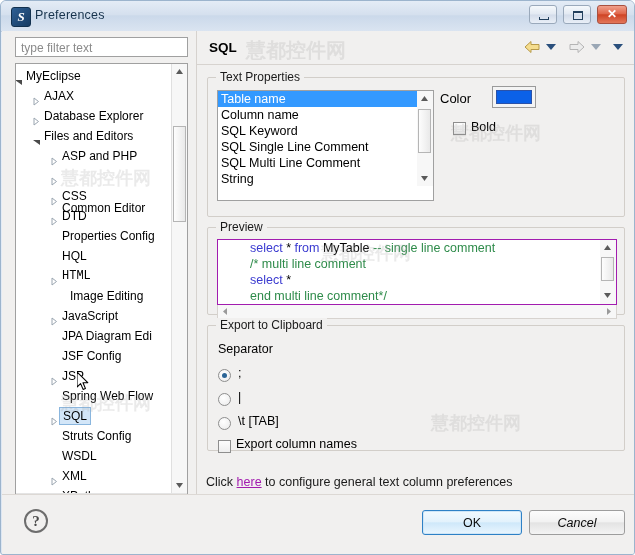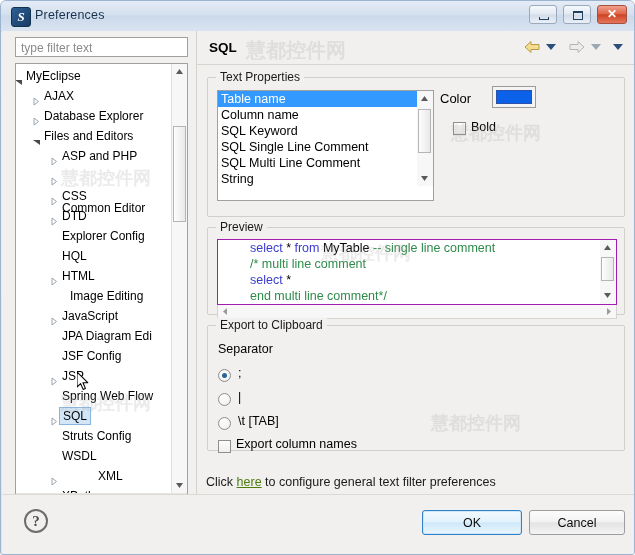--- a/index.html
+++ b/index.html
@@ -293,21 +293,21 @@
     content: ''; position: absolute; left: 3px; top: 3px;
     width: 5px; height: 5px; border-radius: 50%;
     background: #2a6496;
   }
   .radiolabel { position: absolute; left: 30px; font-size: 12.5px; }
 
   #linkline {
     position: absolute; left: 204px; top: 444px;
     font-size: 12.5px; color: #1a1a1a;
   }
-  #linkline a { color: #4d7c0f; text-decoration: underline; }
+  #linkline a { color: #a21caf; text-decoration: underline; }
 
   
   .btn {
     position: absolute;
     background: linear-gradient(180deg,#fcfcfc 0%, #f2f2f2 46%, #e3e3e3 52%, #f4f4f4 100%);
     border: 1px solid #9d9d9d;
     border-radius: 3px;
     box-sizing: border-box;
     text-align: center;
     font-size: 12.5px;
@@ -330,21 +330,21 @@
   #helpbtn {
     position: absolute; left: 22px; top: 14px;
     width: 24px; height: 24px;
     border: 2px solid #6d6d6d; border-radius: 50%;
     box-sizing: border-box;
     text-align: center; line-height: 20px;
     font-size: 15px; font-weight: bold; color: #4a4a4a;
     font-family: "Liberation Serif", serif;
   }
   #btn-ok     { left: 420px; top: 15px; width: 100px; height: 25px; line-height: 24px; }
-  #btn-cancel { left: 527px; top: 15px; width: 96px;  height: 25px; line-height: 24px; }
+  #btn-cancel { left: 527px; top: 15px; width: 96px;  height: 25px; line-height: 24px; font-style: italic; }
 
   
   #cursor { position: absolute; left: 76px; top: 371px; width: 14px; height: 20px; }
 
   .wm { position:absolute; color:rgba(160,160,160,.22); font-weight:bold; pointer-events:none; }
 </style>
 </head>
 <body>
 
 <div id="window">
@@ -416,30 +416,30 @@
               </svg></div>
             <div class="tlabel" style="left: 46px;">CSS</div>
           </div>
           <div class="tnode">
             <div style="position: absolute; left: 34px; top: 6px;"><svg width="8" height="9" viewBox="0 0 8 9">
                 <polygon points="2,1 6.5,4.5 2,8" fill="none" stroke="#9aa5b0" stroke-width="1"></polygon>
               </svg></div>
             <div class="tlabel" style="left: 46px;">DTD</div>
           </div>
           <div class="tnode">
-            <div class="tlabel" style="left: 46px;">Explorer Config</div>
+            <div class="tlabel" style="left: 46px;">Properties Config</div>
           </div>
           <div class="tnode">
             <div class="tlabel" style="left: 46px;">HQL</div>
           </div>
           <div class="tnode">
             <div style="position: absolute; left: 34px; top: 6px;"><svg width="8" height="9" viewBox="0 0 8 9">
                 <polygon points="2,1 6.5,4.5 2,8" fill="none" stroke="#9aa5b0" stroke-width="1"></polygon>
               </svg></div>
-            <div class="tlabel" style="left: 46px;">HTML</div>
+            <div class="tlabel" style="left: 46px; font-family: Liberation Mono, monospace;">HTML</div>
           </div>
           <div class="tnode">
             <div class="tlabel" style="left: 54px;">Image Editing</div>
           </div>
           <div class="tnode">
             <div style="position: absolute; left: 34px; top: 6px;"><svg width="8" height="9" viewBox="0 0 8 9">
                 <polygon points="2,1 6.5,4.5 2,8" fill="none" stroke="#9aa5b0" stroke-width="1"></polygon>
               </svg></div>
             <div class="tlabel" style="left: 46px;">JavaScript</div>
           </div>
@@ -467,21 +467,21 @@
           <div class="tnode">
             <div class="tlabel" style="left: 46px;">Struts Config</div>
           </div>
           <div class="tnode">
             <div class="tlabel" style="left: 46px;">WSDL</div>
           </div>
           <div class="tnode">
             <div style="position: absolute; left: 34px; top: 6px;"><svg width="8" height="9" viewBox="0 0 8 9">
                 <polygon points="2,1 6.5,4.5 2,8" fill="none" stroke="#9aa5b0" stroke-width="1"></polygon>
               </svg></div>
-            <div class="tlabel" style="left: 46px; margin-left: 36px;">XML</div>
+            <div class="tlabel" style="left: 46px;">XML</div>
           </div>
           <div class="tnode">
             <div style="position: absolute; left: 34px; top: 6px;"></div>
             <div class="tlabel" style="left: 46px;">XPath</div>
           </div>
         </div>
 
       <div id="tree-vsb">
         <div class="sbarrow" style="top:0;">
           <svg width="15" height="16" viewBox="0 0 15 16">
@@ -619,21 +619,21 @@
         <div class="radio" style="top:91px;"></div>
         <div class="radiolabel" style="top:88px;">\t [TAB]</div>
 
         <div class="chk" style="left:10px;top:114px;"></div>
         <div class="chklabel" style="left:28px;top:111px;">Export column names</div>
       </div>
 
     </div>
 
     <div id="linkline">
-      <span>Click </span><a href="#">here</a><span> to configure general text filter preferences</span>
+      <span>Click </span><a href="#">here</a><span> to configure general text column preferences</span>
     </div>
 
     <div class="btn" id="btn-restore">Restore Defaults</div>
     <div class="btn" id="btn-apply">Apply</div>
   </div>
 
   <div id="footer">
     <div id="helpbtn">?</div>
     <div class="btn primary" id="btn-ok">OK</div>
     <div class="btn" id="btn-cancel">Cancel</div>

